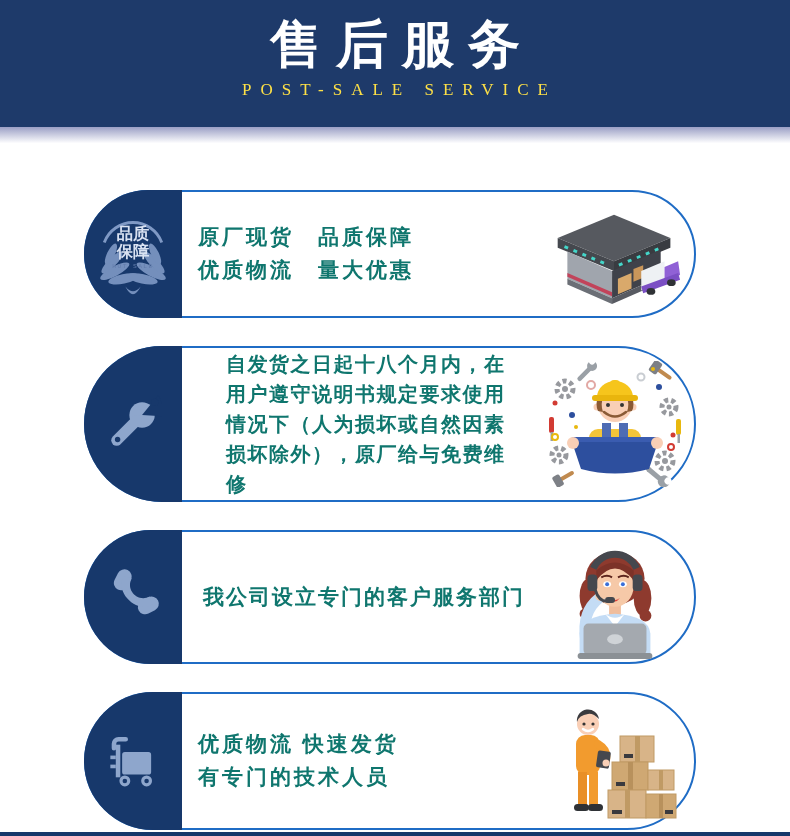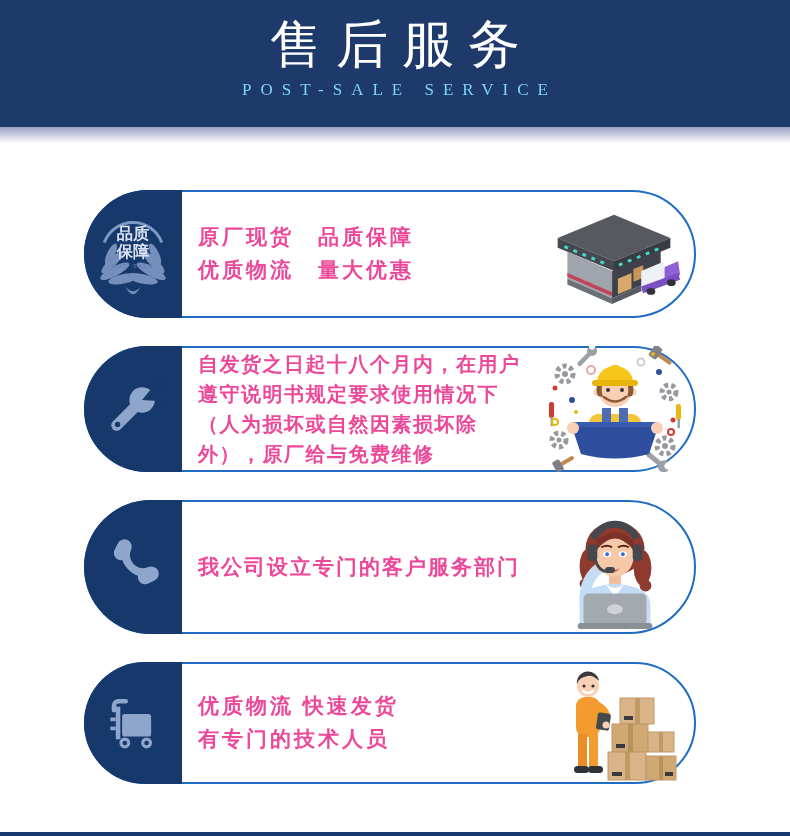--- a/index.html
+++ b/index.html
@@ -3,45 +3,45 @@
 <meta charset="utf-8">
 <style>
   html,body{margin:0;padding:0;background:#ffffff;}
   .page{
     position:relative;width:790px;height:836px;margin:0;background:#ffffff;
     font-family:"Liberation Sans","DejaVu Sans",sans-serif;overflow:hidden;
   }
   
   .header{height:127px;background:#1e3a6a;text-align:center;color:#fff;}
   .header-title{
-    padding-top:14px;font-size:52px;font-weight:normal;letter-spacing:14px;
+    padding-top:14px;font-size:52px;font-weight:bold;letter-spacing:14px;
     text-indent:14px;line-height:60px;
   }
   .header-sub{
     margin-top:6px;font-family:"Liberation Serif","DejaVu Serif",serif;
-    font-size:17px;letter-spacing:9px;text-indent:9px;color:#7dd3fc;
+    font-size:17px;letter-spacing:9px;text-indent:9px;color:#fde047;
   }
   .header-fade{height:16px;background:linear-gradient(#9b9fc5,#fdfdfe);}
   
   .card{
     box-sizing:border-box;width:612px;margin-left:84px;margin-top:28px;
     border:2px solid #1f6cc5;border-radius:80px;background:#fff;
     display:flex;align-items:center;
   }
   .card.c1{height:128px;margin-top:47px;}
-  .card.c2{height:126px;}
-  .card.c3{height:134px;}
-  .card.c4{height:122px;}
+  .card.c2{height:156px;gap:28px;}
+  .card.c3{height:134px;text-align:center;}
+  .card.c4{height:138px;}
   .panel{
     flex:0 0 98px;align-self:stretch;margin:-2px 0 -2px -2px;
     background:#17386b;border-radius:80px 0 0 80px;
     display:flex;align-items:center;justify-content:center;font-family:Liberation Mono, monospace;
   }
   .card-text{
-    flex:1;padding:0 6px 0 16px;color:#ec4899;font-weight:bold;
+    flex:1;padding:0 6px 0 16px;color:#0f766e;font-weight:bold;
     font-size:21px;line-height:1.55;letter-spacing:3px;
   }
   .card-text .line{white-space:nowrap;}
   .card.c2 .card-text{font-size:20px;line-height:1.5;letter-spacing:1.5px;padding-right:2px;}
   .card.c3 .card-text{letter-spacing:2px;}
   .illus{flex:0 0 158px;display:flex;align-items:center;justify-content:center;}
   
   .bottom-bar{position:absolute;left:0;bottom:0;width:100%;height:4px;background:#16386b;}
 </style>
 </head>

